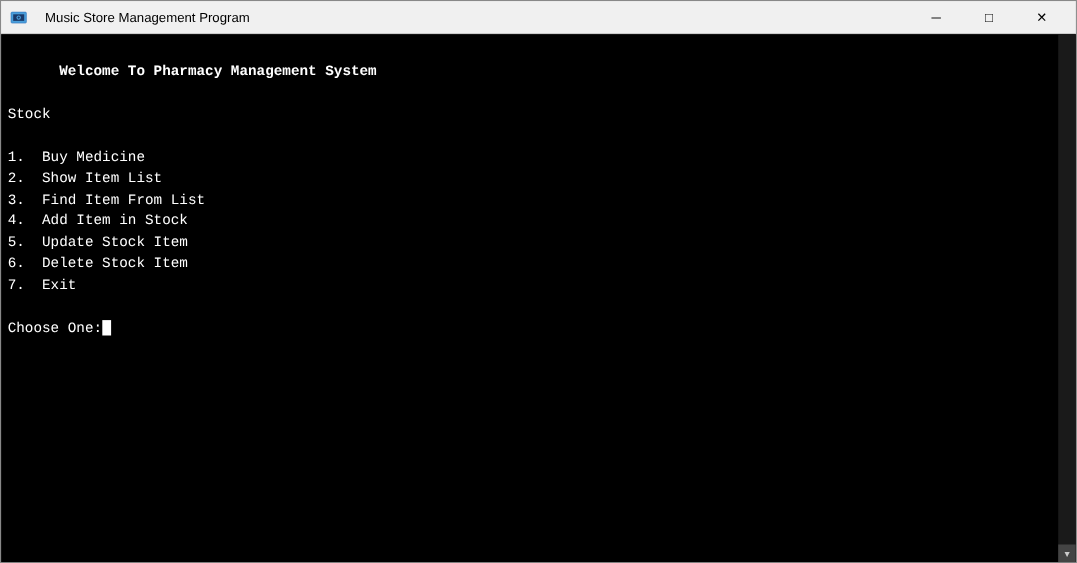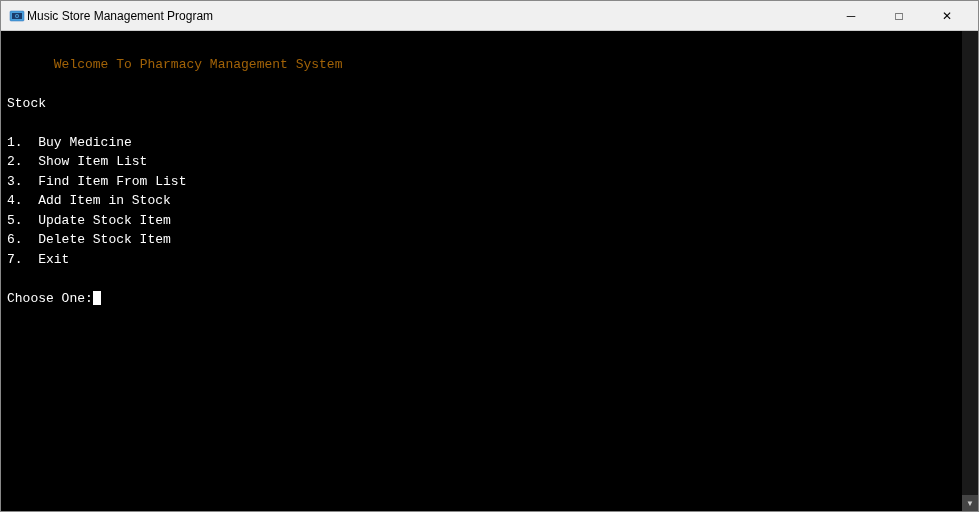--- a/index.html
+++ b/index.html
@@ -33,21 +33,21 @@
       align-items: center;
       justify-content: space-between;
       padding: 0 8px;
       border-bottom: 1px solid #ccc;
       flex-shrink: 0;
     }
 
     .title-bar-left {
       display: flex;
       align-items: center;
-      gap: 2px;
+      gap: 16px;
     }
 
     .title-bar-icon {
       width: 16px;
       height: 16px;
       display: flex;
       align-items: center;
       justify-content: center;
     }
 
@@ -89,21 +89,22 @@
 
     .console-text {
       font-family: 'Courier New', Courier, monospace;
       font-size: 13px;
       line-height: 1.5;
       white-space: pre;
       color: #ffffff;
     }
 
     .console-welcome {
-      color: #a16207;
+      color: #ffffff;
+      font-weight: bold;
     }
 
     .console-cursor {
       display: inline-block;
       width: 8px;
       height: 14px;
       background: #ffffff;
       vertical-align: middle;
       animation: blink 1s step-end infinite;
     }

